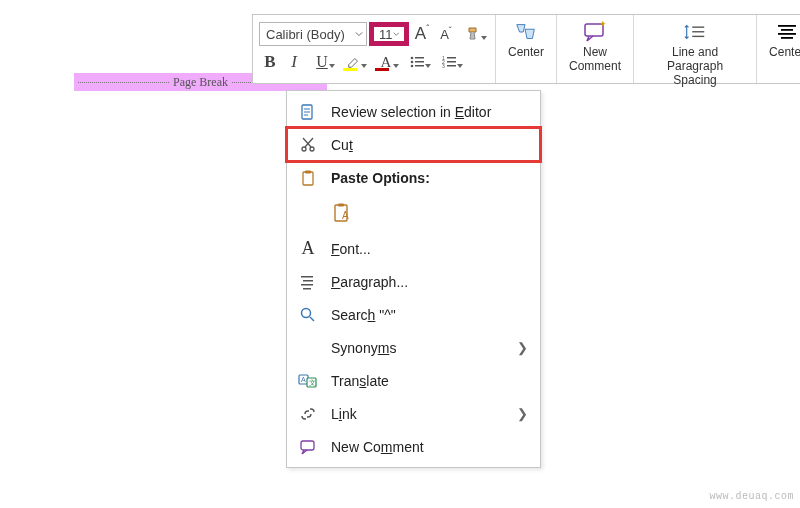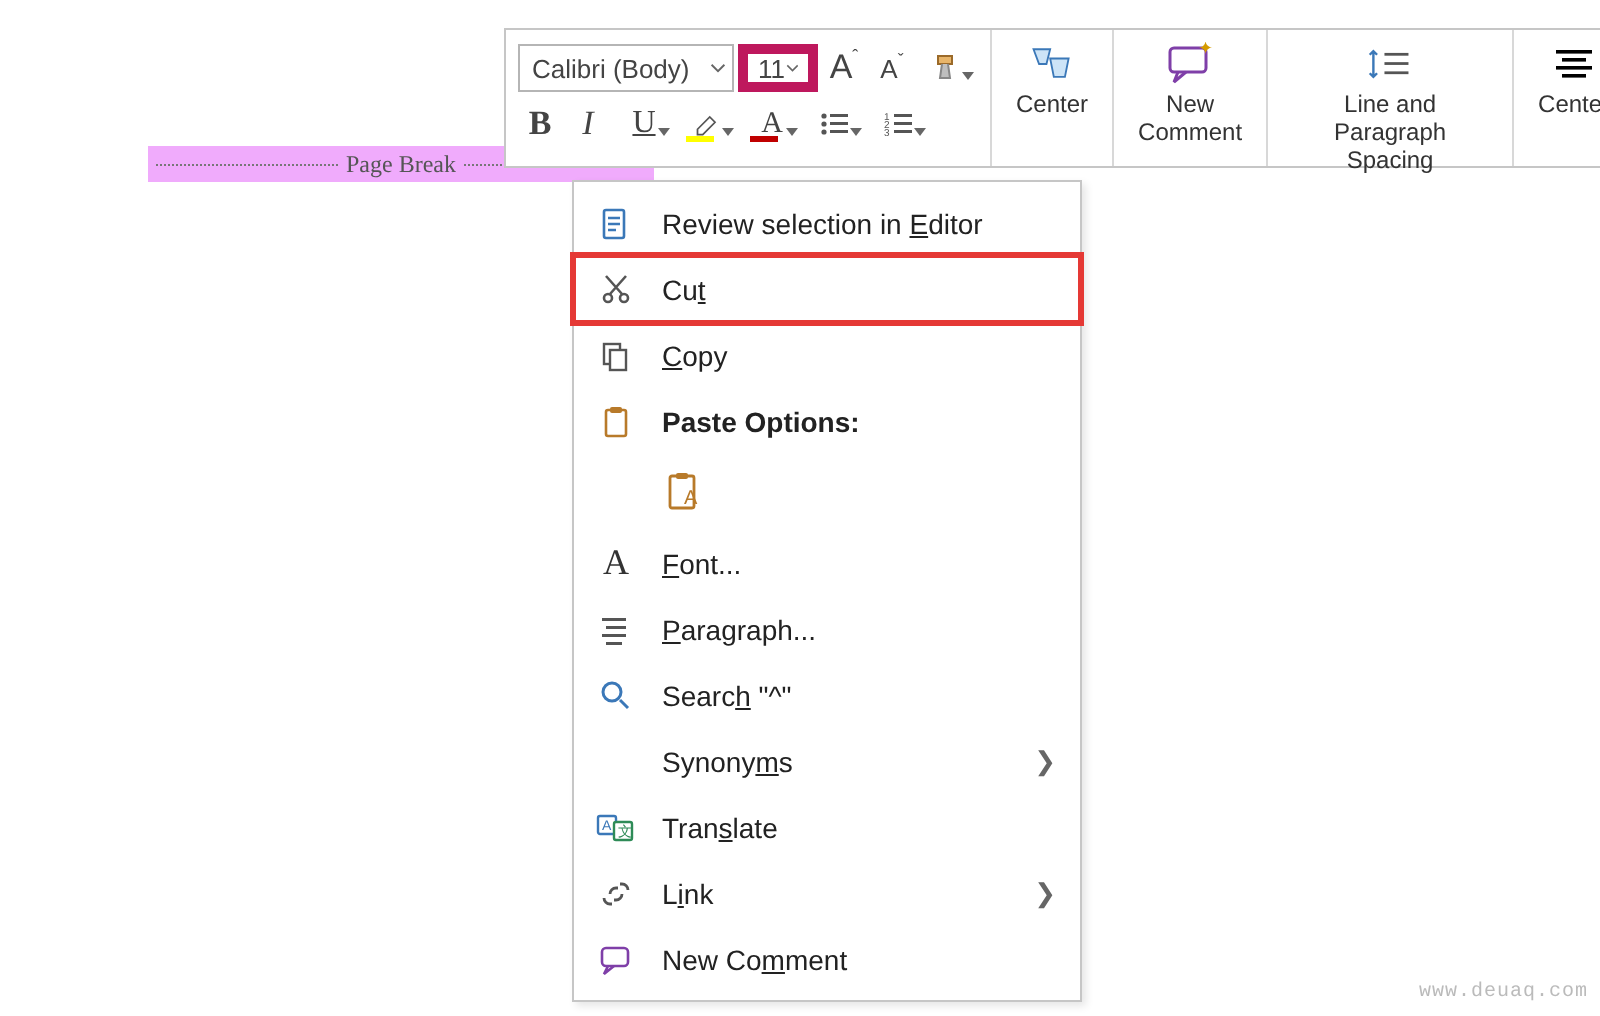--- a/index.html
+++ b/index.html
@@ -308,29 +308,20 @@
     <span class="ico">
       <svg width="18" height="18" viewBox="0 0 18 18">
           <circle cx="5" cy="13" r="2" fill="none" stroke="#555" stroke-width="1.3"></circle>
           <circle cx="13" cy="13" r="2" fill="none" stroke="#555" stroke-width="1.3"></circle>
           <path d="M6 11L14 2M12 11L4 2" stroke="#555" stroke-width="1.3"></path>
         </svg>
     </span>
     <span class="txt"><span>Cu</span><u>t</u></span>
   </div>
 
-  <div class="ctx-item">
-    <span class="ico">
-      <svg width="18" height="18" viewBox="0 0 18 18">
-          <rect x="3" y="3" width="8" height="10" fill="none" stroke="#555" stroke-width="1.2"></rect>
-          <rect x="6" y="6" width="8" height="10" fill="#fff" stroke="#555" stroke-width="1.2"></rect>
-        </svg>
-    </span>
-    <span class="txt"><u>C</u><span>opy</span></span>
-  </div>
 
   <div class="ctx-item bold-label">
     <span class="ico">
       <svg width="18" height="18" viewBox="0 0 18 18">
           <rect x="4" y="3" width="10" height="13" rx="1" fill="none" stroke="#b87a2a" stroke-width="1.3"></rect>
           <rect x="6" y="1.5" width="6" height="3" rx="1" fill="#b87a2a"></rect>
         </svg>
     </span>
     <span class="txt">Paste Options:</span>
   </div>

